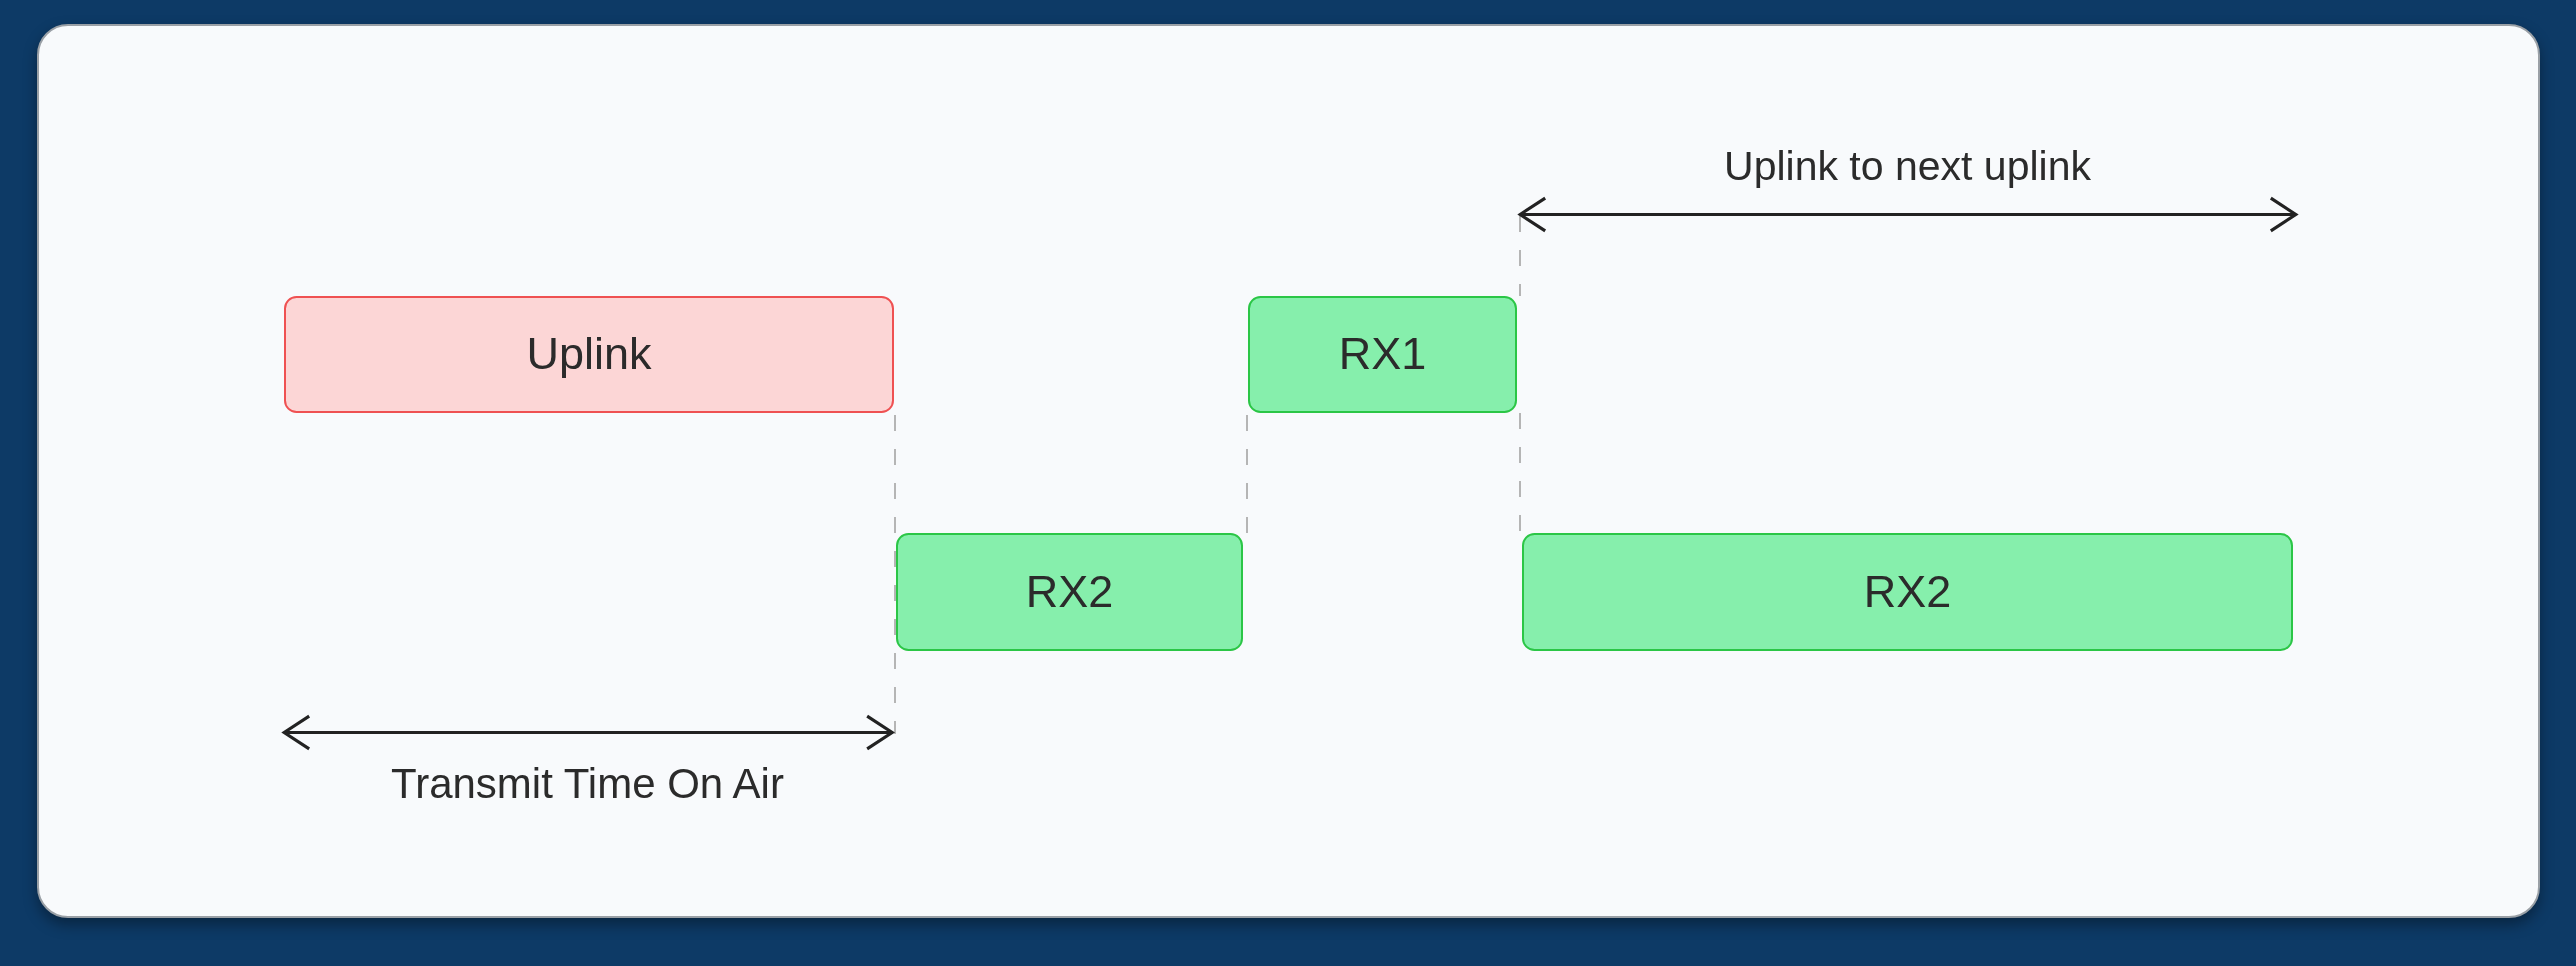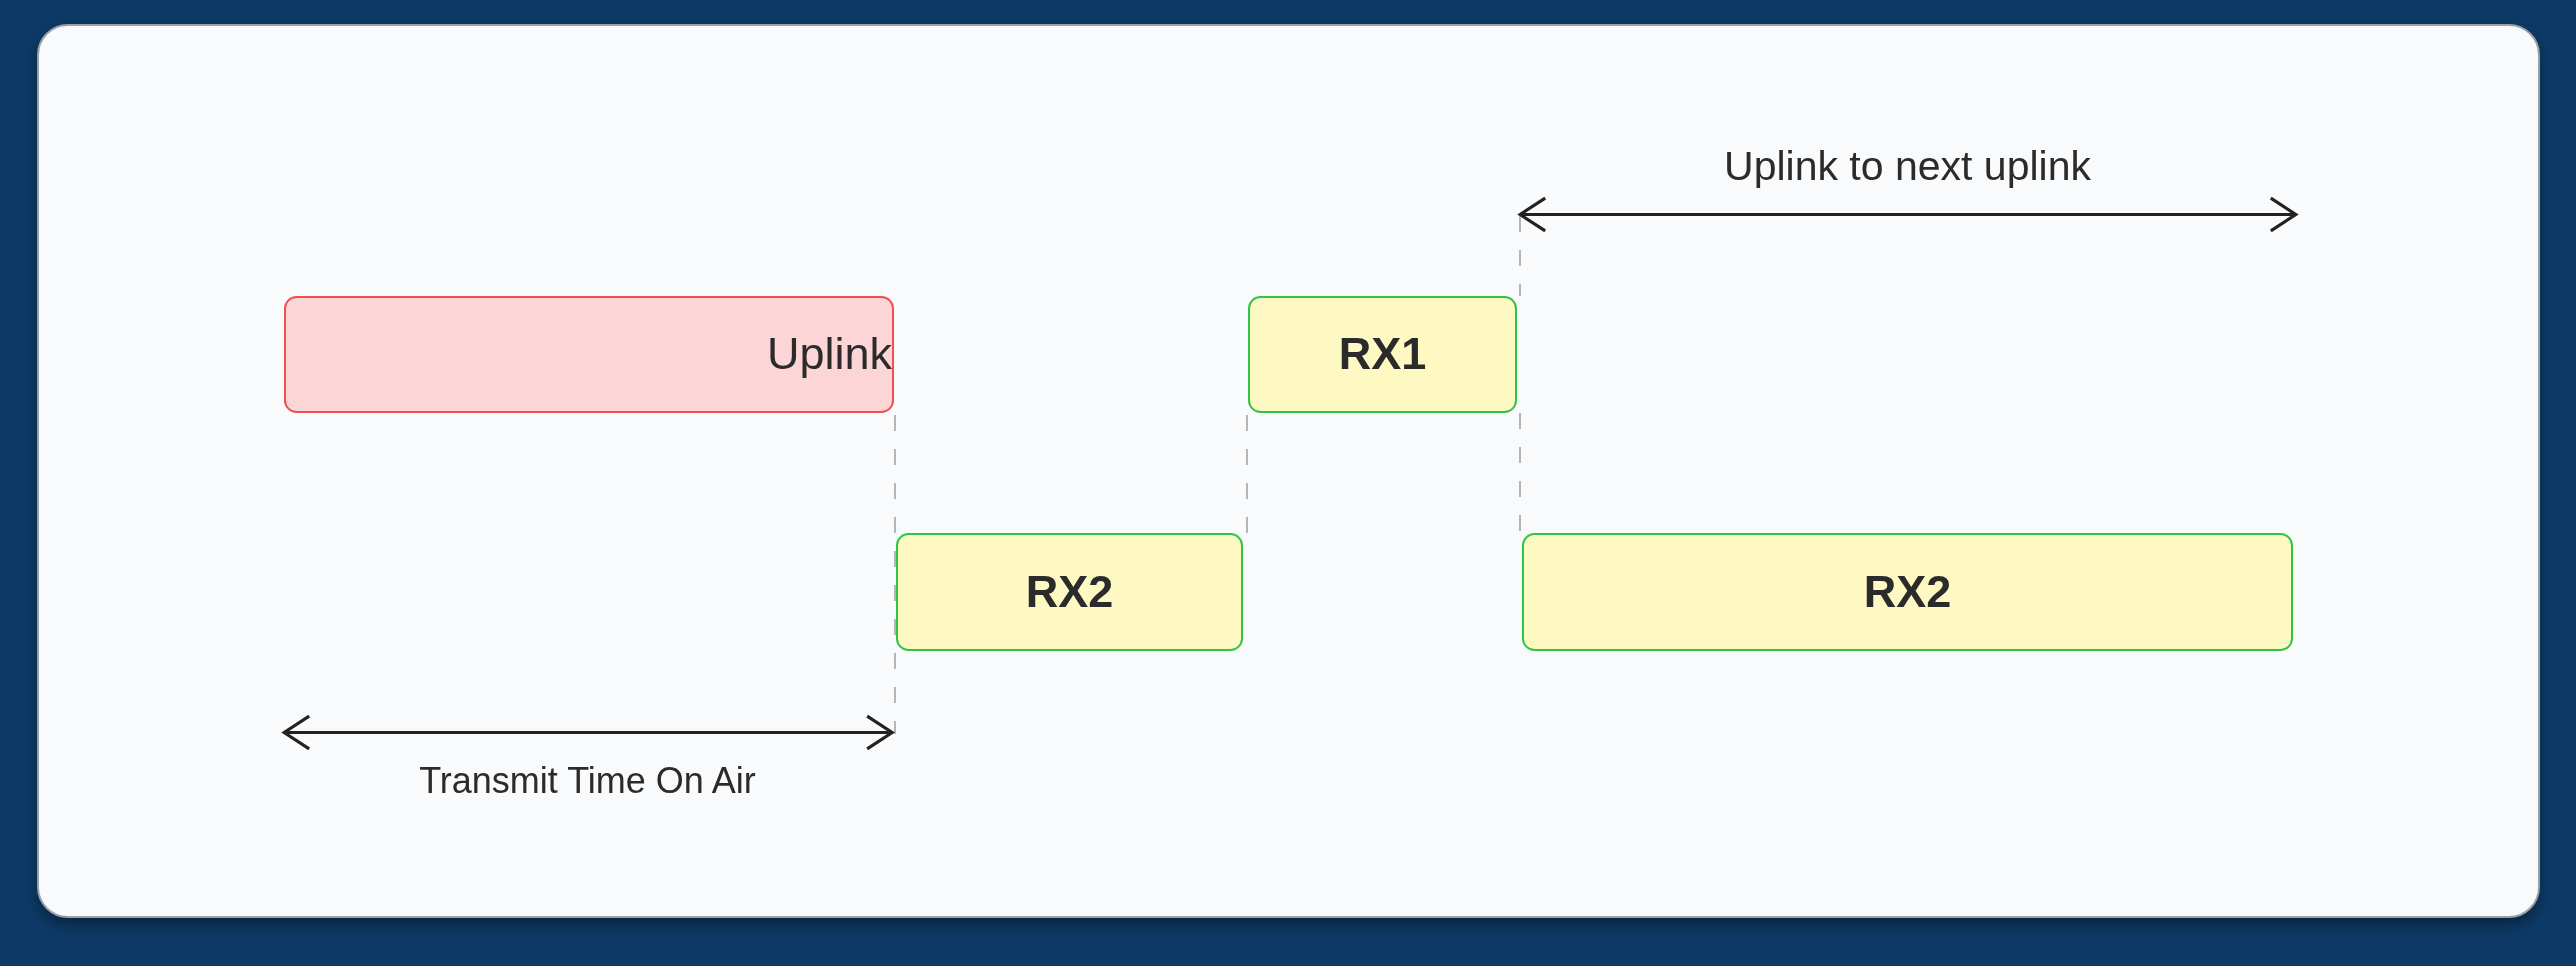--- a/index.html
+++ b/index.html
@@ -37,44 +37,43 @@
     align-items: center;
     justify-content: center;
     font-size: 45px;
     color: #2b2b2b;
     z-index: 3;
   }
   .box-uplink {
     left: 245px; top: 270px; width: 610px; height: 117px;
     background: #fcd6d6;
     border: 2.3px solid #ef5152;
-    justify-content: flex-end;
   }
-  .box-rx { background: #fef9c3; border: 2.3px solid #2bc646; font-weight: bold; }
+  .box-rx { background: #86efac; border: 2.3px solid #2bc646; }
   .box-rx1  { left: 1209px; top: 270px; width: 269px; height: 117px; }
   .box-rx2a { left: 857px; top: 507px; width: 347px; height: 118px; }
   .box-rx2b { left: 1483px; top: 507px; width: 771px; height: 118px; }
   .dash {
     position: absolute;
     width: 2.3px;
     background: repeating-linear-gradient(180deg, #b5b5b5 0px, #b5b5b5 15.6px, transparent 15.6px, transparent 34px);
     z-index: 1;
   }
   .dash-1  { left: 855px; top: 389px; height: 319px; }
   .dash-2  { left: 1207px; top: 389px; height: 118px; }
   .dash-3a { left: 1480px; top: 190px; height: 80px; }
   .dash-3b { left: 1480px; top: 387px; height: 120px; }
   .arrow-svg { position: absolute; z-index: 2; }
   .arrow-transmit { left: 235px; top: 683px; }
   .arrow-extends  { left: 1471px; top: 165px; }
   .anno {
     position: absolute;
     width: 469px;
     text-align: center;
-    font-size: 36px;
+    font-size: 42px;
     color: #2b2b2b;
     z-index: 2;
   }
   .anno-transmit { left: 314px;  top: 734px; }
   .anno-extends  { left: 1634px; top: 117px; font-size: 41px; }
 </style>
 </head>
 <body>
 
 <div class="page">

